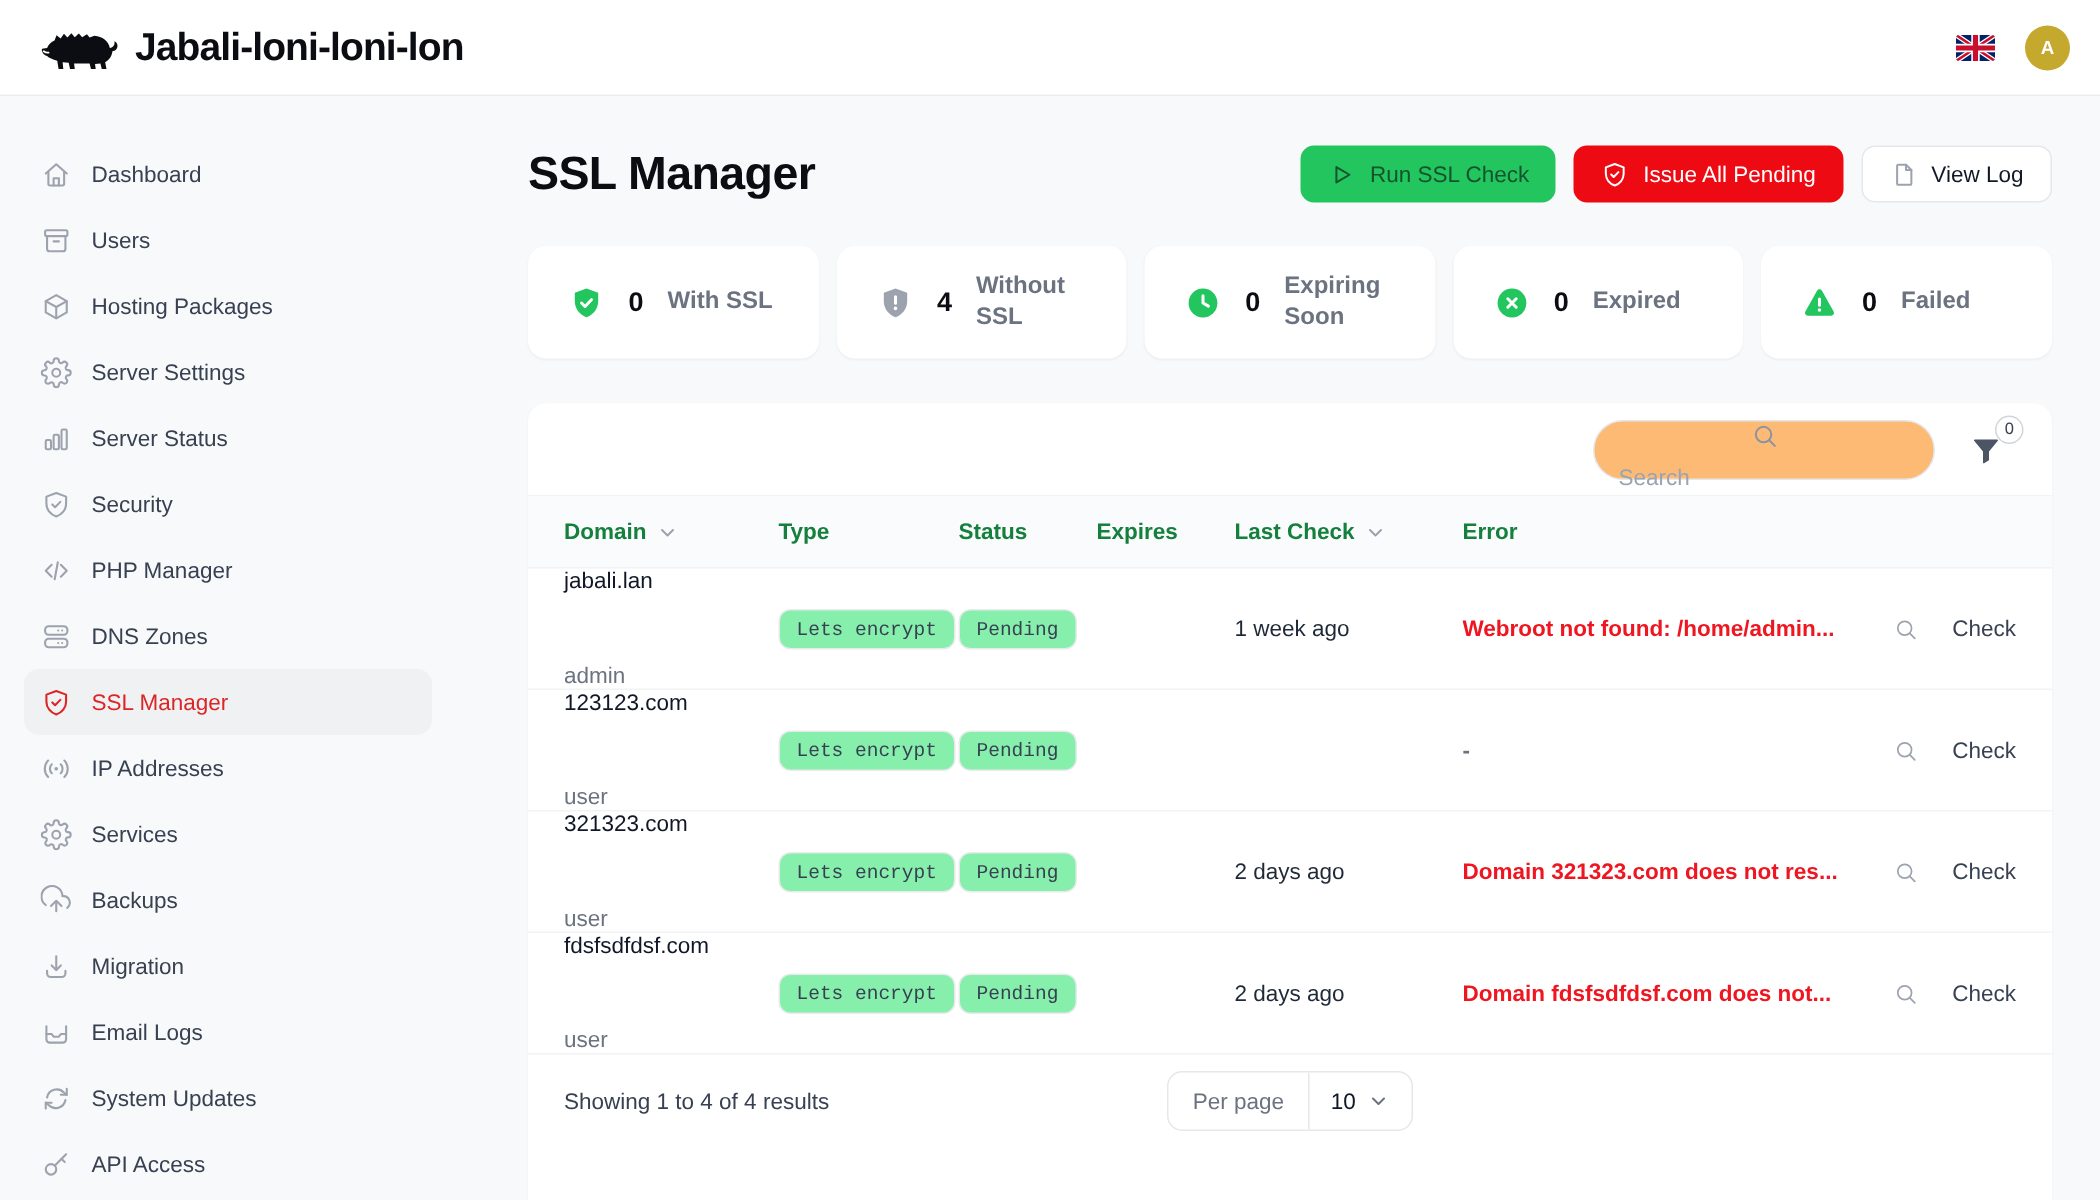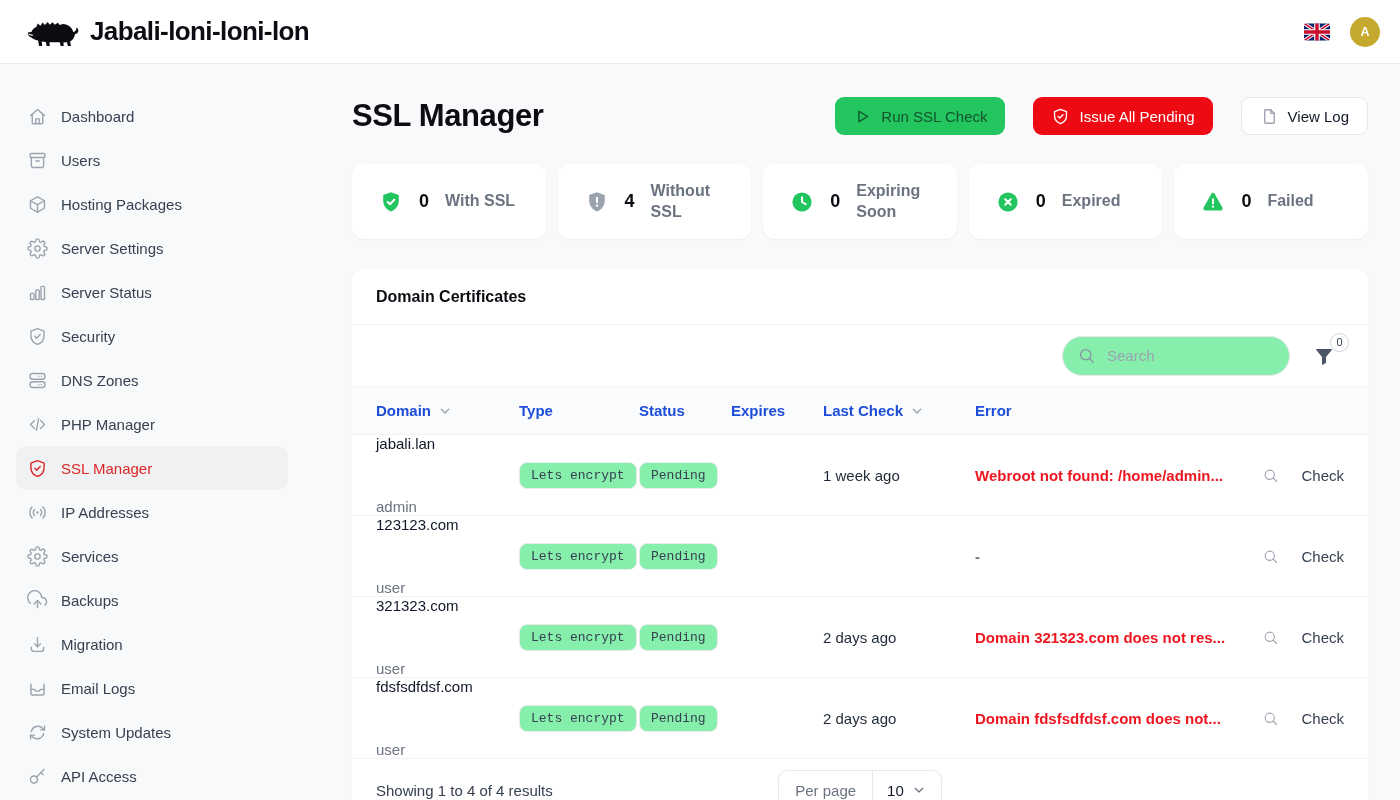--- a/index.html
+++ b/index.html
@@ -40,21 +40,20 @@
   .icon svg { width:100%; height:100%; display:block; }
   .main { margin-left:48px; width:1016px; }
   
   .page-head { margin-top:32px; height:40px; display:flex; align-items:center; justify-content:space-between; }
   .page-title { margin:0; font-size:31px; font-weight:800; letter-spacing:-0.4px; color:#0b0d12; }
   .actions { display:flex; gap:12px; }
   .btn {
     height:38px; display:inline-flex; align-items:center; gap:9px; padding:0 18px;
     border-radius:9px; font-size:15px; font-weight:500; border:none; cursor:pointer;
     font-family:inherit;
-    margin-left:16px;
   }
   .btn .icon { width:19px; height:19px; }
   .btn-green { background:var(--accent-green); color:#14532d; }
   .btn-red { background:var(--accent-red); color:#fff; }
   .btn-white { background:#fff; color:#111827; border:1px solid #e5e7eb; }
   .btn-white .icon { color:#9ca3af; }
   
   .stats { display:flex; gap:12px; margin-top:28px; }
   .stat-card {
     flex:1; background:#fff; border-radius:12px; height:75px;
@@ -69,35 +68,35 @@
   .panel-header {
     height:56px; display:flex; align-items:center; padding:0 24px;
     border-bottom:1px solid #f1f3f5; font-size:16px; font-weight:700; color:#0b0d12;
   }
   .toolbar {
     height:62px; display:flex; align-items:center; justify-content:flex-end; gap:22px;
     padding:0 24px; border-bottom:1px solid #f1f3f5;
   }
   .search-box {
     width:228px; height:40px; border:1px solid #e5e7eb; border-radius:999px;
-    display:flex; align-items:center; gap:9px; padding:0 14px; background:#86efac;
+    display:flex; align-items:center; gap:9px; padding:0 14px; background:#fdba74;flex-direction:column;
   }
   .search-box .icon { width:19px; height:19px; color:#8b93a1; flex-shrink:0; }
   .search-box input { border:none; outline:none; font-size:15px; color:#374151; width:100%; font-family:inherit; background:transparent; }
   .search-box input::placeholder { color:#9aa3b0; }
   .filter-wrap { position:relative; width:24px; height:24px; margin-right:8px; }
   .filter-wrap .icon { width:24px; height:24px; color:#4b5563; cursor:pointer; }
   .filter-badge {
     position:absolute; top:-11px; right:-13px; width:19px; height:19px;
     border:1px solid #d1d5db; border-radius:50%; background:#fff;
     font-size:11px; color:#374151; display:flex; align-items:center; justify-content:center;
   }
   
   .grid-cols { display:grid; grid-template-columns:143px 120px 92px 92px 152px 1fr 96px; padding:0 24px; align-items:center; }
-  .thead { height:48px; background:#fafbfc; border-bottom:1px solid #f1f3f5; font-size:15px; font-weight:700; color:#1d4ed8; }
+  .thead { height:48px; background:#fafbfc; border-bottom:1px solid #f1f3f5; font-size:15px; font-weight:700; color:#15803d; }
   .th { display:flex; align-items:center; gap:6px; }
   .th .chev { width:16px; height:16px; color:#9ca3af; cursor:pointer; }
   .trow { height:81px; border-bottom:1px solid #f1f3f5; font-size:15px; }
   .domain-name { color:#101828; margin-bottom:6px; }
   .domain-owner { color:#6b7280;margin-top:46px; }
   .badge {
     display:inline-block; padding:5px 11px; border:1px solid #e9eaec; background:#86efac;
     border-radius:8px; font-size:13px; color:#374151;font-family:Liberation Mono, monospace;
   }
   .lastcheck { color:#1f2937; }
@@ -203,36 +202,36 @@
           <svg viewBox="0 0 24 24" fill="none" stroke="currentColor" stroke-width="1.6" stroke-linecap="round" stroke-linejoin="round">
             <path d="M12 3l7.5 2.8v5.4c0 4.6-3.2 8.4-7.5 9.8-4.3-1.4-7.5-5.2-7.5-9.8V5.8z"></path>
             <path d="M9 11.8l2.1 2.1 4-4.1"></path>
           </svg>
         </span>
         <span class="side-label">Security</span>
       </div>
       <div class="side-item">
         <span class="icon ">
           <svg viewBox="0 0 24 24" fill="none" stroke="currentColor" stroke-width="1.6" stroke-linecap="round" stroke-linejoin="round">
+            <path d="M8.5 7.5 4 12l4.5 4.5"></path>
+            <path d="M15.5 7.5 20 12l-4.5 4.5"></path>
+            <path d="M13.2 5.5l-2.4 13"></path>
+          </svg>
+        </span>
+        <span class="side-label">PHP Manager</span>
+      </div>
+      <div class="side-item">
+        <span class="icon ">
+          <svg viewBox="0 0 24 24" fill="none" stroke="currentColor" stroke-width="1.6" stroke-linecap="round" stroke-linejoin="round">
             <rect x="3.5" y="4" width="17" height="6.5" rx="2.8"></rect>
             <rect x="3.5" y="13.5" width="17" height="6.5" rx="2.8"></rect>
             <path d="M13.5 7.2h.01M16.5 7.2h.01M13.5 16.8h.01M16.5 16.8h.01"></path>
           </svg>
         </span>
         <span class="side-label">DNS Zones</span>
-      </div>
-      <div class="side-item">
-        <span class="icon ">
-          <svg viewBox="0 0 24 24" fill="none" stroke="currentColor" stroke-width="1.6" stroke-linecap="round" stroke-linejoin="round">
-            <path d="M8.5 7.5 4 12l4.5 4.5"></path>
-            <path d="M15.5 7.5 20 12l-4.5 4.5"></path>
-            <path d="M13.2 5.5l-2.4 13"></path>
-          </svg>
-        </span>
-        <span class="side-label">PHP Manager</span>
       </div>
       <div class="side-item active">
         <span class="icon ">
           <svg viewBox="0 0 24 24" fill="none" stroke="currentColor" stroke-width="1.6" stroke-linecap="round" stroke-linejoin="round">
             <path d="M12 3l7.5 2.8v5.4c0 4.6-3.2 8.4-7.5 9.8-4.3-1.4-7.5-5.2-7.5-9.8V5.8z"></path>
             <path d="M9 11.8l2.1 2.1 4-4.1"></path>
           </svg>
         </span>
         <span class="side-label">SSL Manager</span>
       </div>
@@ -390,21 +389,20 @@
               <path d="M12 9.3v4.2" stroke="#fff" stroke-width="2" stroke-linecap="round"></path>
               <circle cx="12" cy="16.7" r="1.15" fill="#fff"></circle>
             </svg>
           </span>
           <span class="stat-value">0</span>
           <span class="stat-label">Failed</span>
         </div>
       </div>
 
     <section class="panel">
-      <div class="panel-header">Domain Certificates</div>
 
       <div class="toolbar">
         <div class="search-box">
           <span class="icon">
             <svg viewBox="0 0 24 24" fill="none" stroke="currentColor" stroke-width="1.7" stroke-linecap="round" stroke-linejoin="round">
                 <circle cx="11" cy="11" r="6.5"></circle>
                 <path d="M15.8 15.8 20.5 20.5"></path>
               </svg>
           </span>
           <input type="text" placeholder="Search" style="">

